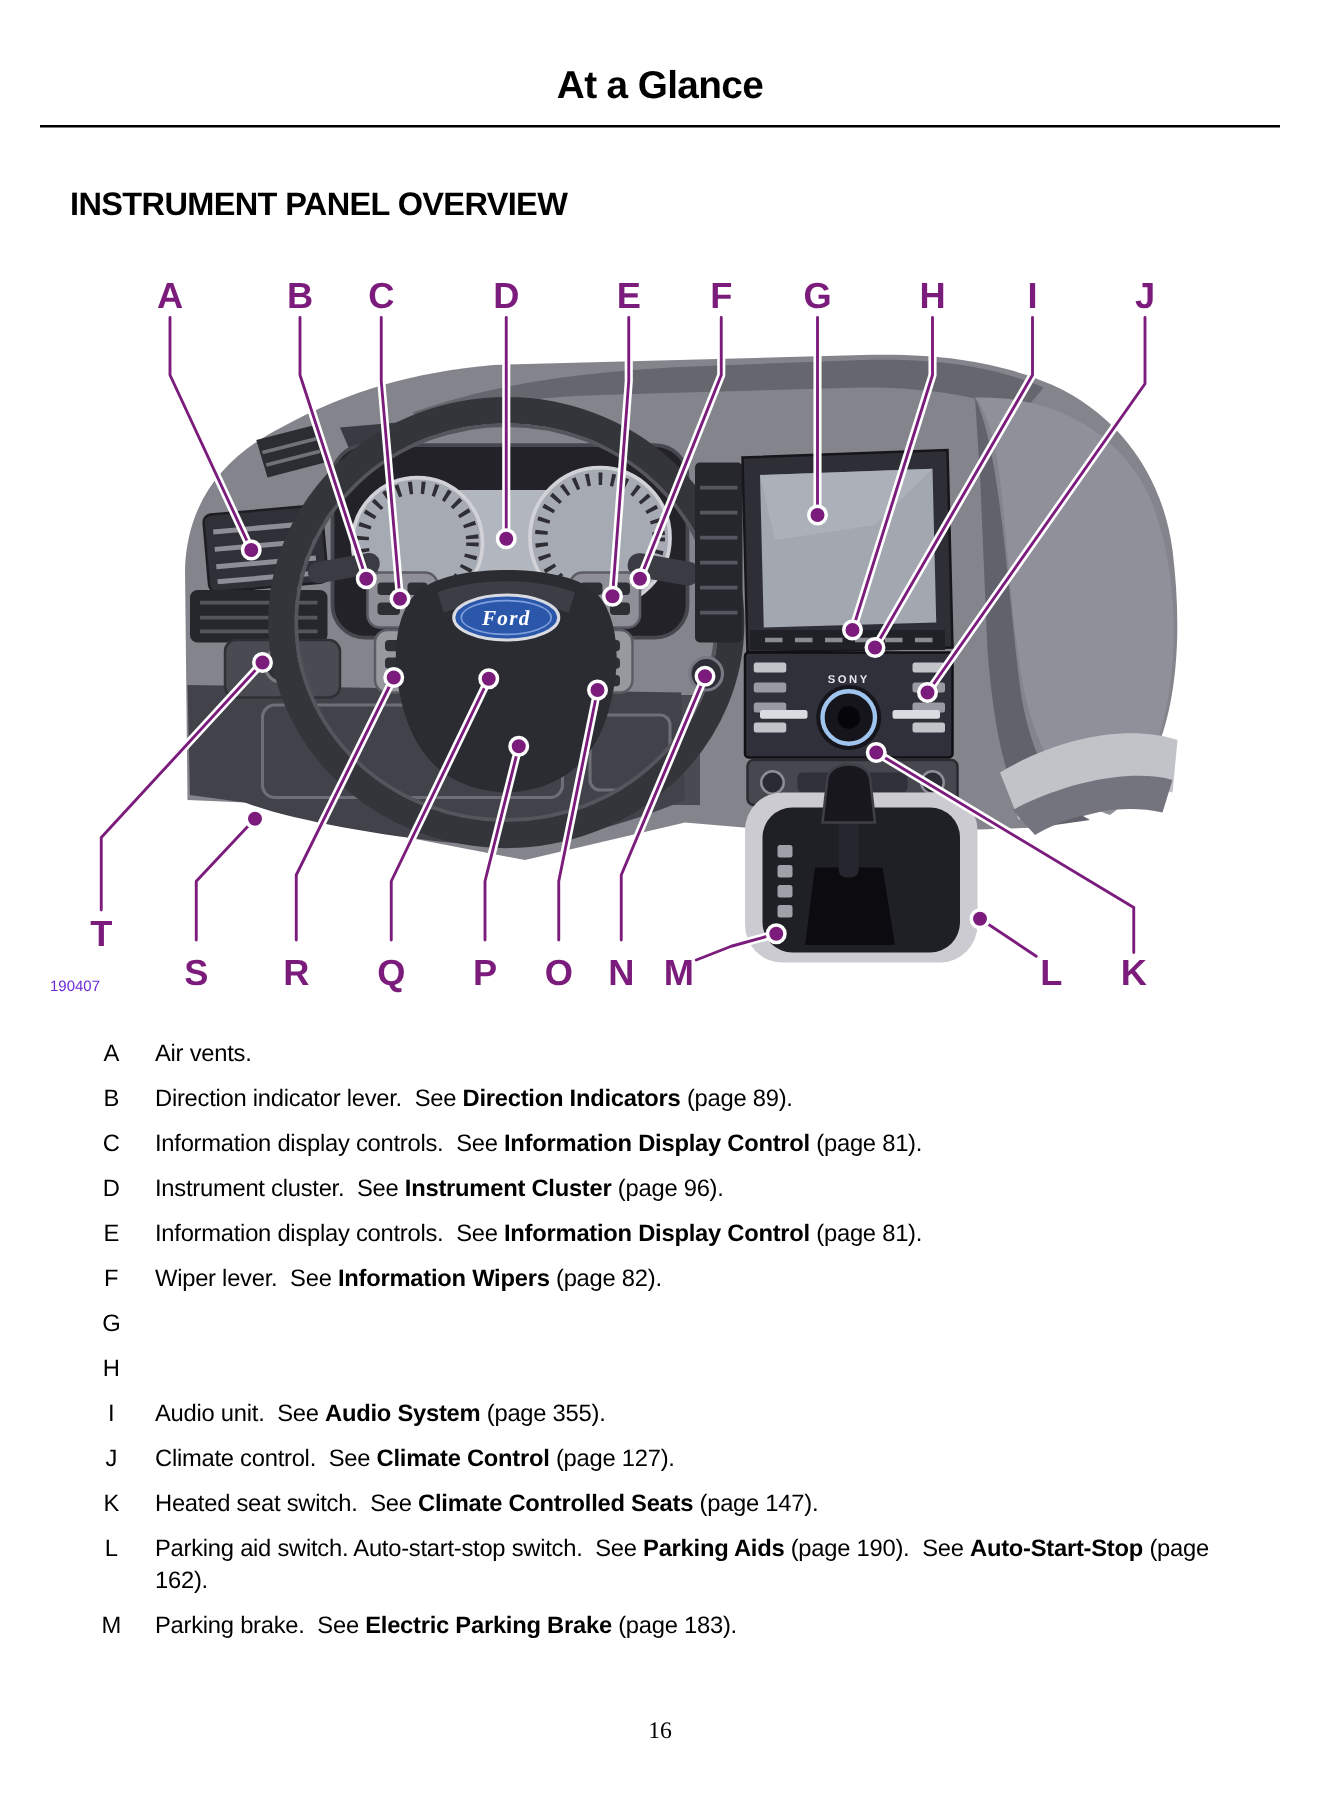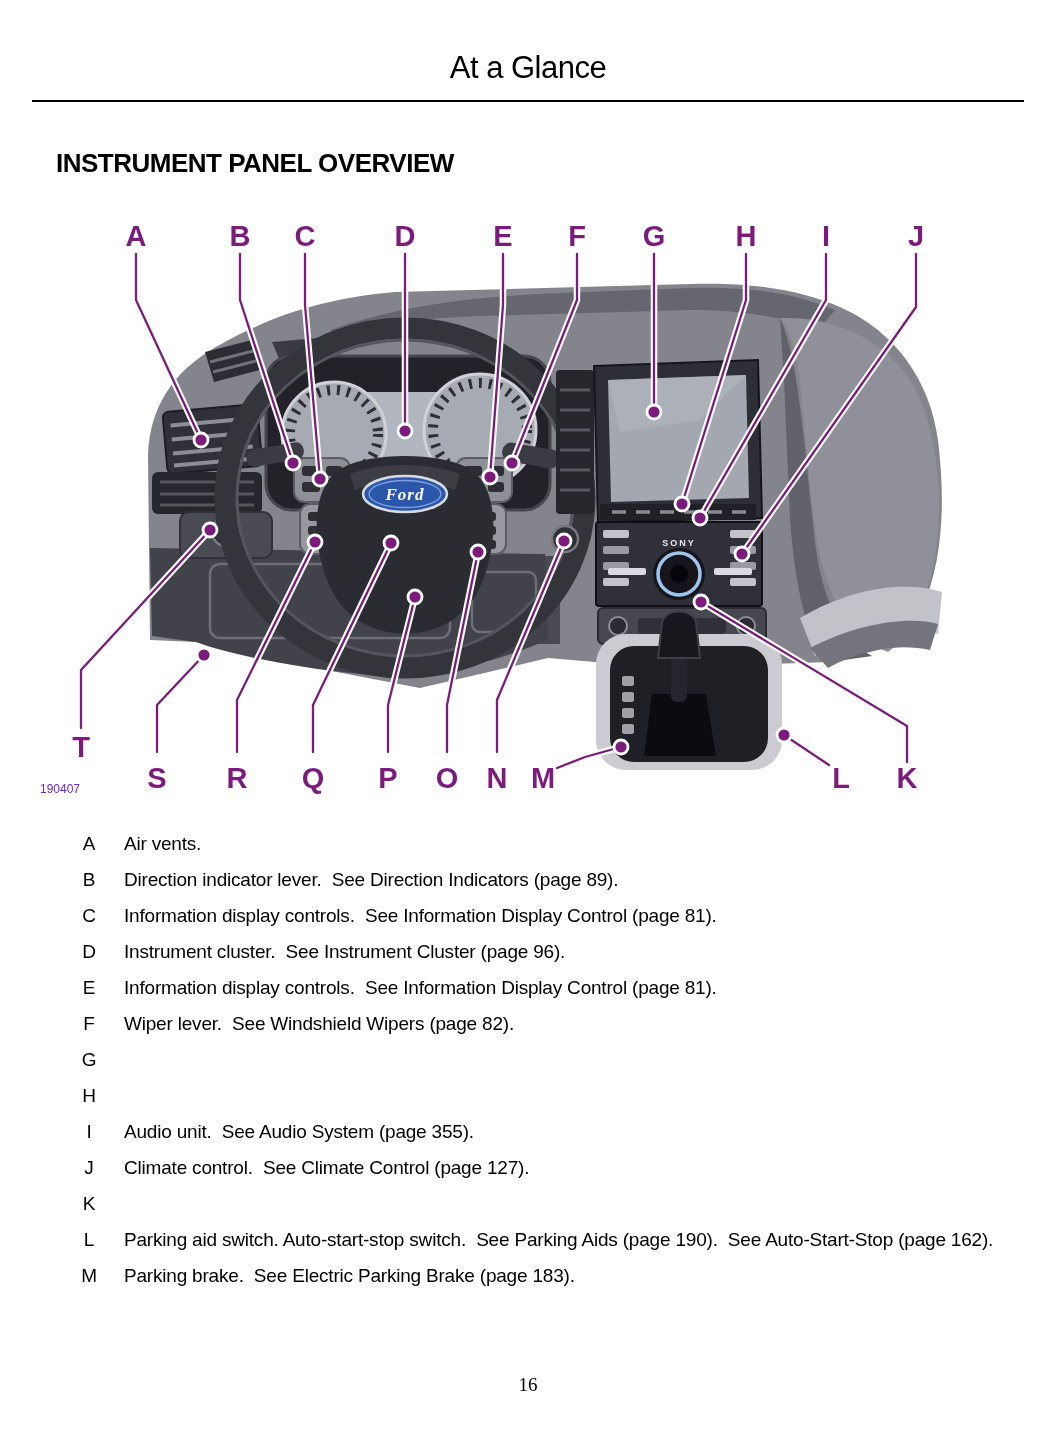--- a/index.html
+++ b/index.html
@@ -4,33 +4,33 @@
 <style>
   :root { --co:#7b1c7c; --fordblue:#2b57ab; }
   html,body{margin:0;padding:0;}
   body{
     width:1056px;height:1449px;position:relative;overflow:hidden;
     background:#ffffff;color:#000;
     font-family:"Liberation Sans",sans-serif;
   }
   .page-title{
     margin:0;padding-top:50px;text-align:center;
-    font-size:31px;font-weight:normal;letter-spacing:-0.5px;
+    font-size:31px;font-weight:bold;letter-spacing:-0.5px;
   }
   .divider{border:none;border-top:2px solid #000;margin:14px 32px 0 32px;}
   .section-title{
     margin:46px 0 0 56px;font-size:26px;font-weight:bold;letter-spacing:-0.5px;
   }
   svg.fig{position:absolute;left:0;top:0;width:1056px;height:1449px;pointer-events:none;}
   .fig-number{position:absolute;left:40px;top:782px;font-size:12px;color:#6d28d9;}
   .legend{position:absolute;left:0;top:831px;right:0;}
   .legend-row{display:flex;margin-bottom:11px;font-size:19px;line-height:25px;letter-spacing:-0.2px;}
   .legend-letter{flex:none;width:46px;margin-left:66px;text-align:center;}
   .legend-desc{margin-left:12px;padding-right:44px;white-space:pre-wrap;}
-  .legend-desc b{font-weight:normal;}
+  .legend-desc b{font-weight:bold;}
   .page-number{position:absolute;top:1374px;left:0;width:100%;text-align:center;font-size:19px;font-family:Liberation Serif, serif;}
   
   .co-case{fill:none;stroke:#fff;stroke-width:6.5;stroke-linecap:round;stroke-linejoin:round;}
   .co-line{fill:none;stroke:var(--co);stroke-width:2.3;stroke-linecap:round;stroke-linejoin:round;}
   .co-dot{fill:var(--co);stroke:#fff;stroke-width:2.8;}
   .co-letter{fill:var(--co);font-family:"Liberation Sans",sans-serif;font-size:29px;font-weight:bold;text-anchor:middle;}
   .ford-script{fill:#fff;font-family:"Liberation Serif",serif;font-style:italic;font-weight:bold;font-size:17px;text-anchor:middle;letter-spacing:1px;}
   .sony-label{fill:#e6e6ec;font-family:"Liberation Sans",sans-serif;font-size:9px;font-weight:bold;letter-spacing:2px;text-anchor:middle;}
 </style>
 </head>
@@ -283,38 +283,39 @@
     <div class="legend-row">
       <div class="legend-letter">D</div>
       <div class="legend-desc"><span>Instrument cluster.  See </span><b>Instrument Cluster</b><span> (page 96).</span></div>
     </div>
     <div class="legend-row">
       <div class="legend-letter">E</div>
       <div class="legend-desc"><span>Information display controls.  See </span><b>Information Display Control</b><span> (page 81).</span></div>
     </div>
     <div class="legend-row">
       <div class="legend-letter">F</div>
-      <div class="legend-desc"><span>Wiper lever.  See </span><b>Windshield Wipers</b><span> (page 82).</span></div>
+      <div class="legend-desc"><span>Wiper lever.  See </span><b>Information Wipers</b><span> (page 82).</span></div>
     </div>
     <div class="legend-row">
       <div class="legend-letter">G</div>
     </div>
     <div class="legend-row">
       <div class="legend-letter">H</div>
     </div>
     <div class="legend-row">
       <div class="legend-letter">I</div>
       <div class="legend-desc"><span>Audio unit.  See </span><b>Audio System</b><span> (page 355).</span></div>
     </div>
     <div class="legend-row">
       <div class="legend-letter">J</div>
       <div class="legend-desc"><span>Climate control.  See </span><b>Climate Control</b><span> (page 127).</span></div>
     </div>
     <div class="legend-row">
       <div class="legend-letter">K</div>
+      <div class="legend-desc"><span>Heated seat switch.  See </span><b>Climate Controlled Seats</b><span> (page 147).</span></div>
     </div>
     <div class="legend-row">
       <div class="legend-letter">L</div>
       <div class="legend-desc"><span>Parking aid switch. Auto-start-stop switch.  See </span><b>Parking Aids</b><span> (page 190).  See </span><b>Auto-Start-Stop</b><span> (page 162).</span></div>
     </div>
     <div class="legend-row">
       <div class="legend-letter">M</div>
       <div class="legend-desc"><span>Parking brake.  See </span><b>Electric Parking Brake</b><span> (page 183).</span></div>
     </div>
   </div>

